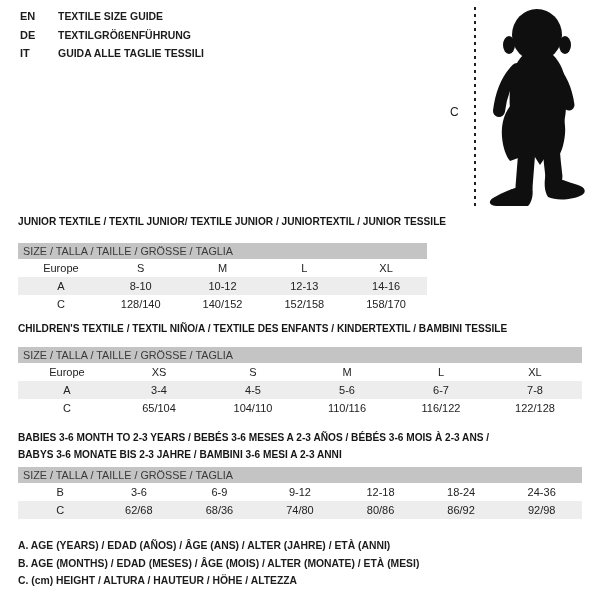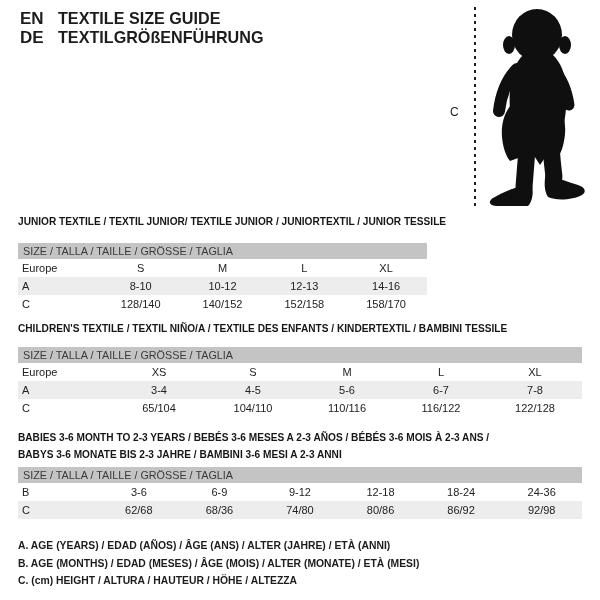--- a/index.html
+++ b/index.html
@@ -3,21 +3,21 @@
 <meta charset="utf-8">
 <style>
   html,body { margin:0; padding:0; background:#fff; }
   .page {
     position:relative; width:600px; height:600px; background:#ffffff;
     font-family:"Liberation Sans", sans-serif; color:#1c1c1c; overflow:hidden;
   }
 
   
   .langs { position:absolute; left:20px; top:10px; }
-  .lang-row { display:flex; height:18.6px; align-items:center; font-weight:bold; font-size:17px; }
+  .lang-row { display:flex; height:18.6px; font-weight:bold; font-size:11px; }
   .lang-code { width:38px; }
   .lang-label { white-space:nowrap; transform:scaleX(.95); transform-origin:0 50%; }
 
   
   .dash {
     position:absolute; left:474px; top:7px; width:2px; height:199px;
     background:repeating-linear-gradient(to bottom, #1e1e1e 0 3.5px, transparent 3.5px 7px);
   }
   .cletter { position:absolute; left:450px; top:105px; font-size:12px; color:#1c1c1c; }
   .baby { position:absolute; left:483px; top:5px; }
@@ -28,21 +28,21 @@
     white-space:nowrap; transform:scaleX(.88); transform-origin:0 0;
   }
   .t1 { top:215px; } .t2 { top:322px; } .t3 { top:429px; line-height:17px; }
 
   
   .sizes { position:absolute; left:18px; border-collapse:collapse; table-layout:fixed; font-size:11px; }
   .t1tab { top:243px; width:409px; }
   .t2tab { top:347px; width:564px; }
   .t3tab { top:467px; width:564px; }
   .sizes td { padding:0; height:18px; text-align:center; vertical-align:middle; color:#222;margin-top:44px; }
-  .sizes td.rowlabel { width:54px; text-align:left; padding-left:4px; }
+  .sizes td.rowlabel { width:54px; text-align:center; padding-left:4px; }
   .sizes tr.stripe td { background:#ededed; }
   .sizes td.sizehead {
     background:#c4c4c4; height:16px; text-align:left; padding-left:5px;
     color:#3a3a3a; font-size:10.8px;
   }
 
   
   .footnotes {
     position:absolute; left:18px; top:537px; font-weight:bold; font-size:11.5px;
     line-height:17.6px; white-space:nowrap; transform:scaleX(.9); transform-origin:0 0;
@@ -54,20 +54,24 @@
 <div class="page">
 
   <div class="langs">
       <div class="lang-row">
         <div class="lang-code">EN</div>
         <div class="lang-label">TEXTILE SIZE GUIDE</div>
       </div>
       <div class="lang-row">
         <div class="lang-code">DE</div>
         <div class="lang-label">TEXTILGRÖßENFÜHRUNG</div>
+      </div>
+      <div class="lang-row">
+        <div class="lang-code">IT</div>
+        <div class="lang-label">GUIDA ALLE TAGLIE TESSILI</div>
       </div>
     </div>
 
   <div class="dash"></div>
   <div class="cletter">C</div>
 
   <svg class="baby" width="114" height="204" viewBox="0 0 114 204" aria-hidden="true">
     <g fill="#0f0f0f">
       <ellipse cx="26" cy="40" rx="6" ry="9"></ellipse>
       <ellipse cx="82" cy="40" rx="6" ry="9"></ellipse>

